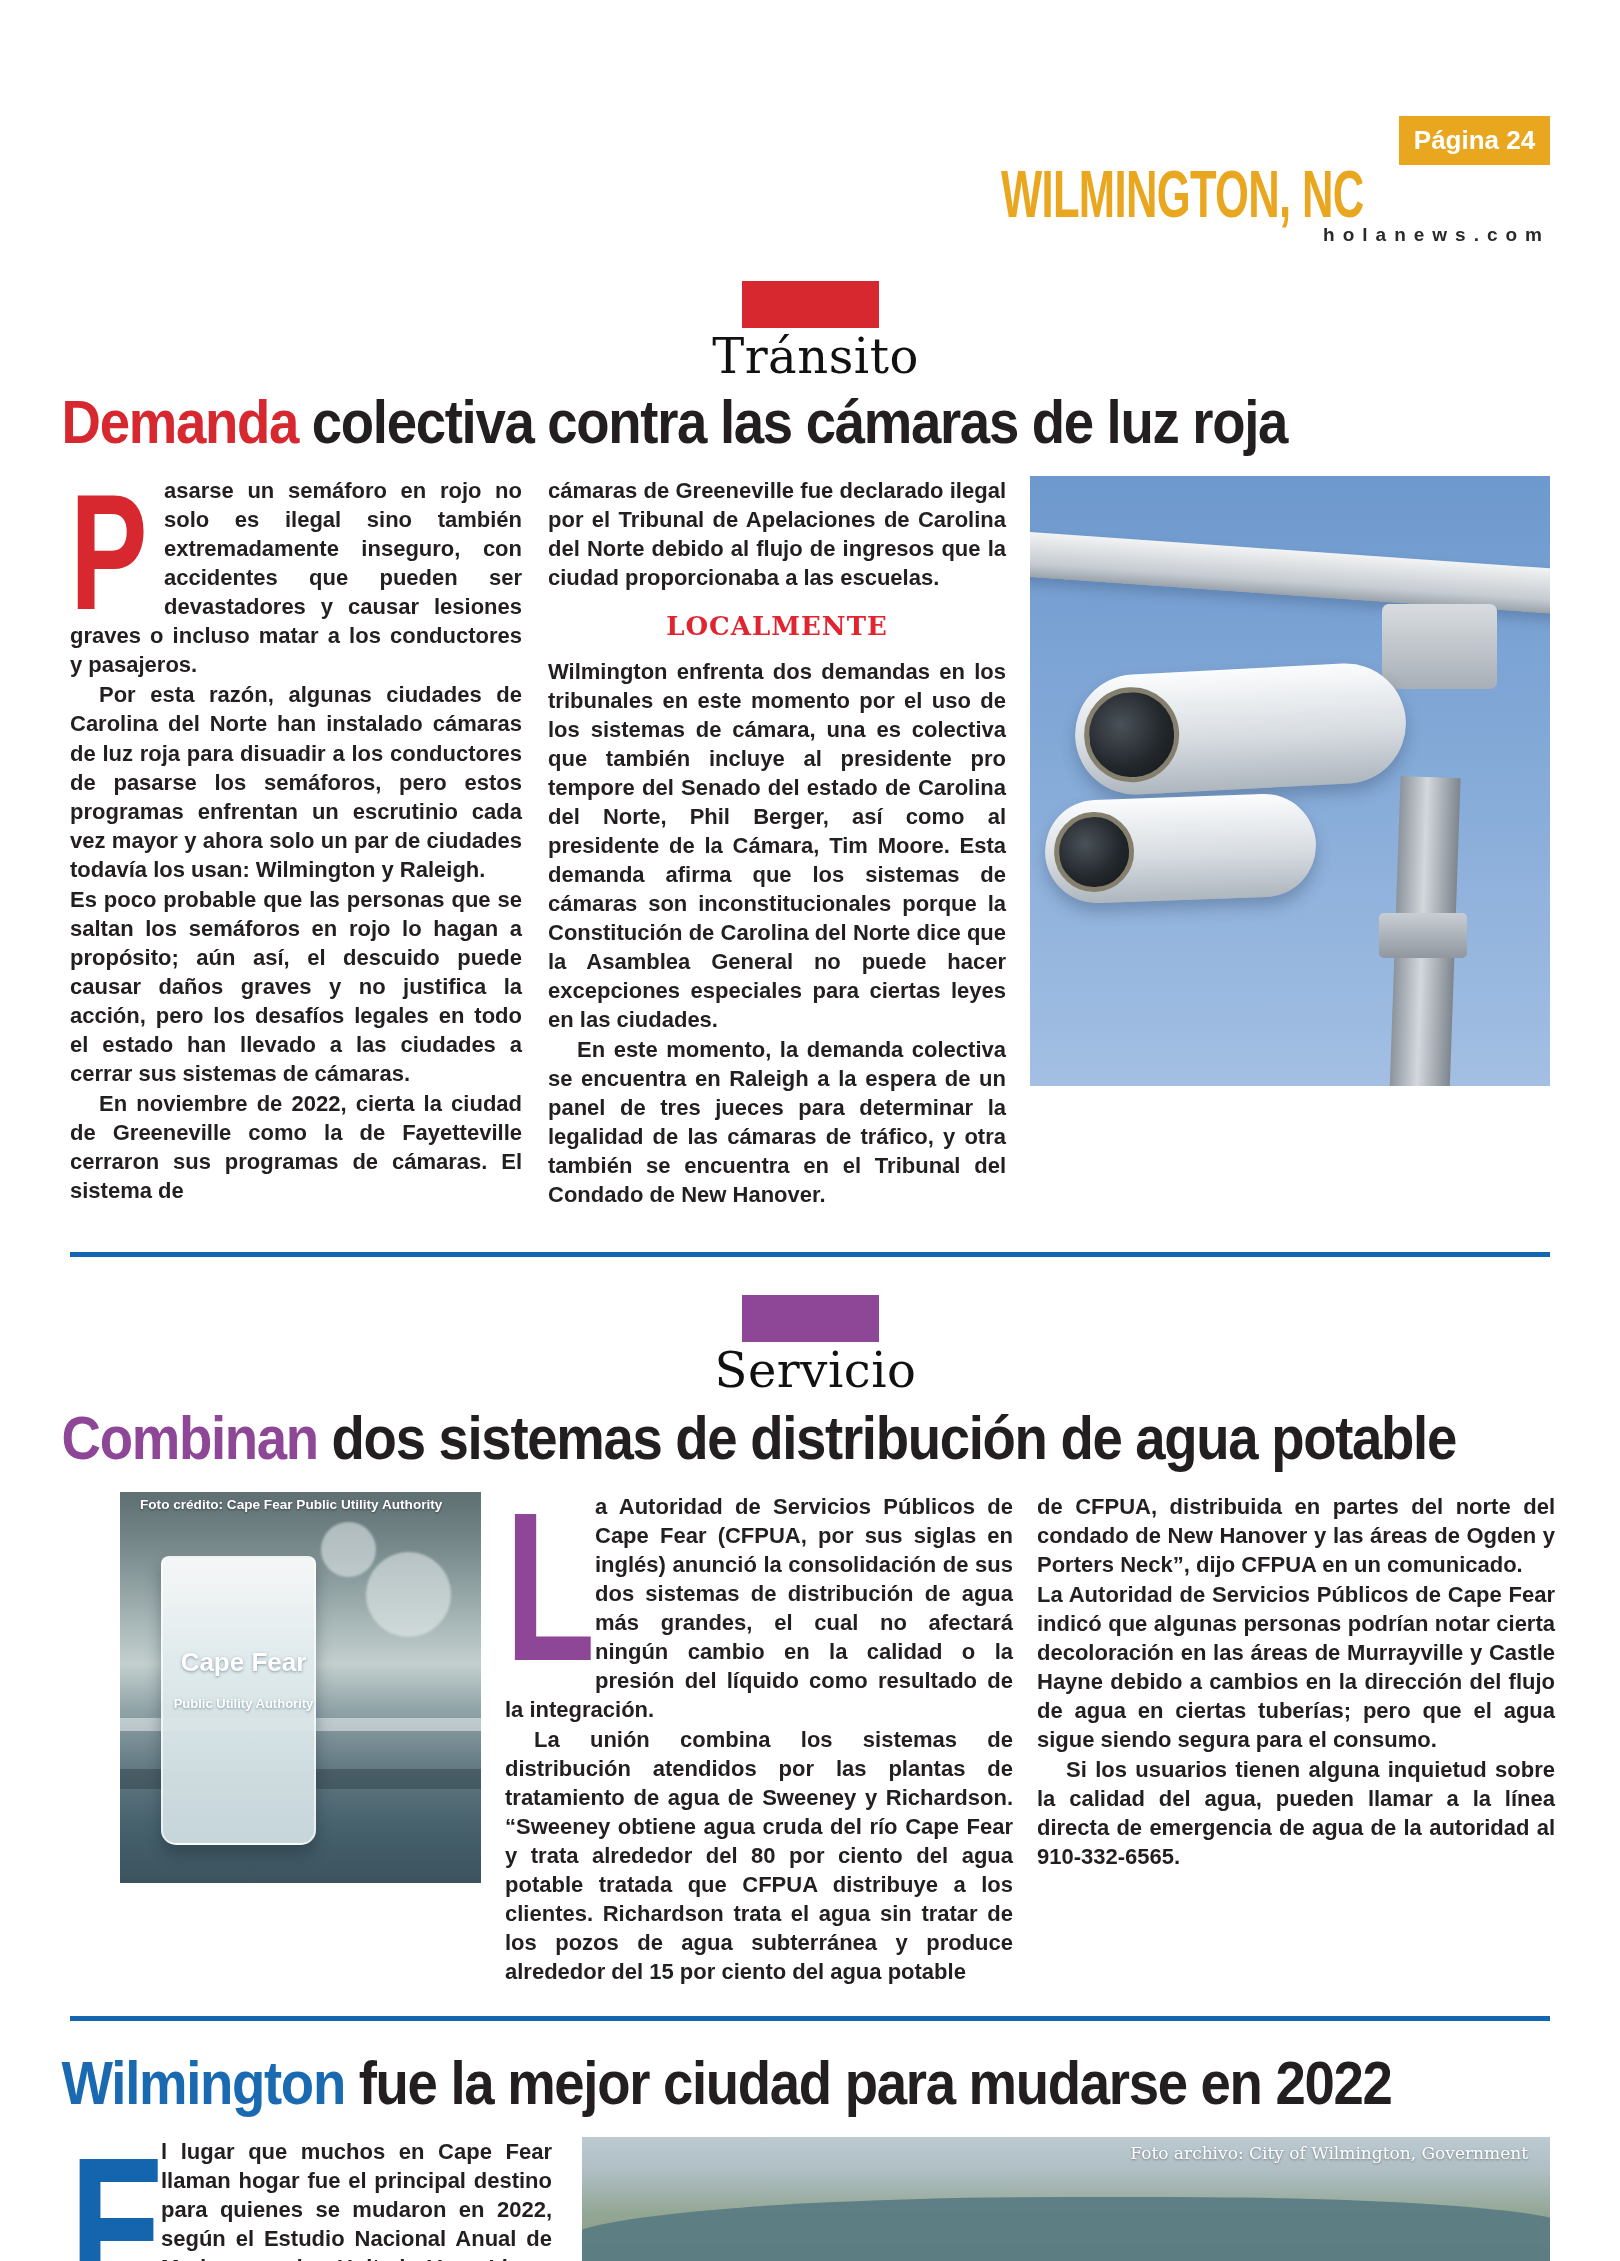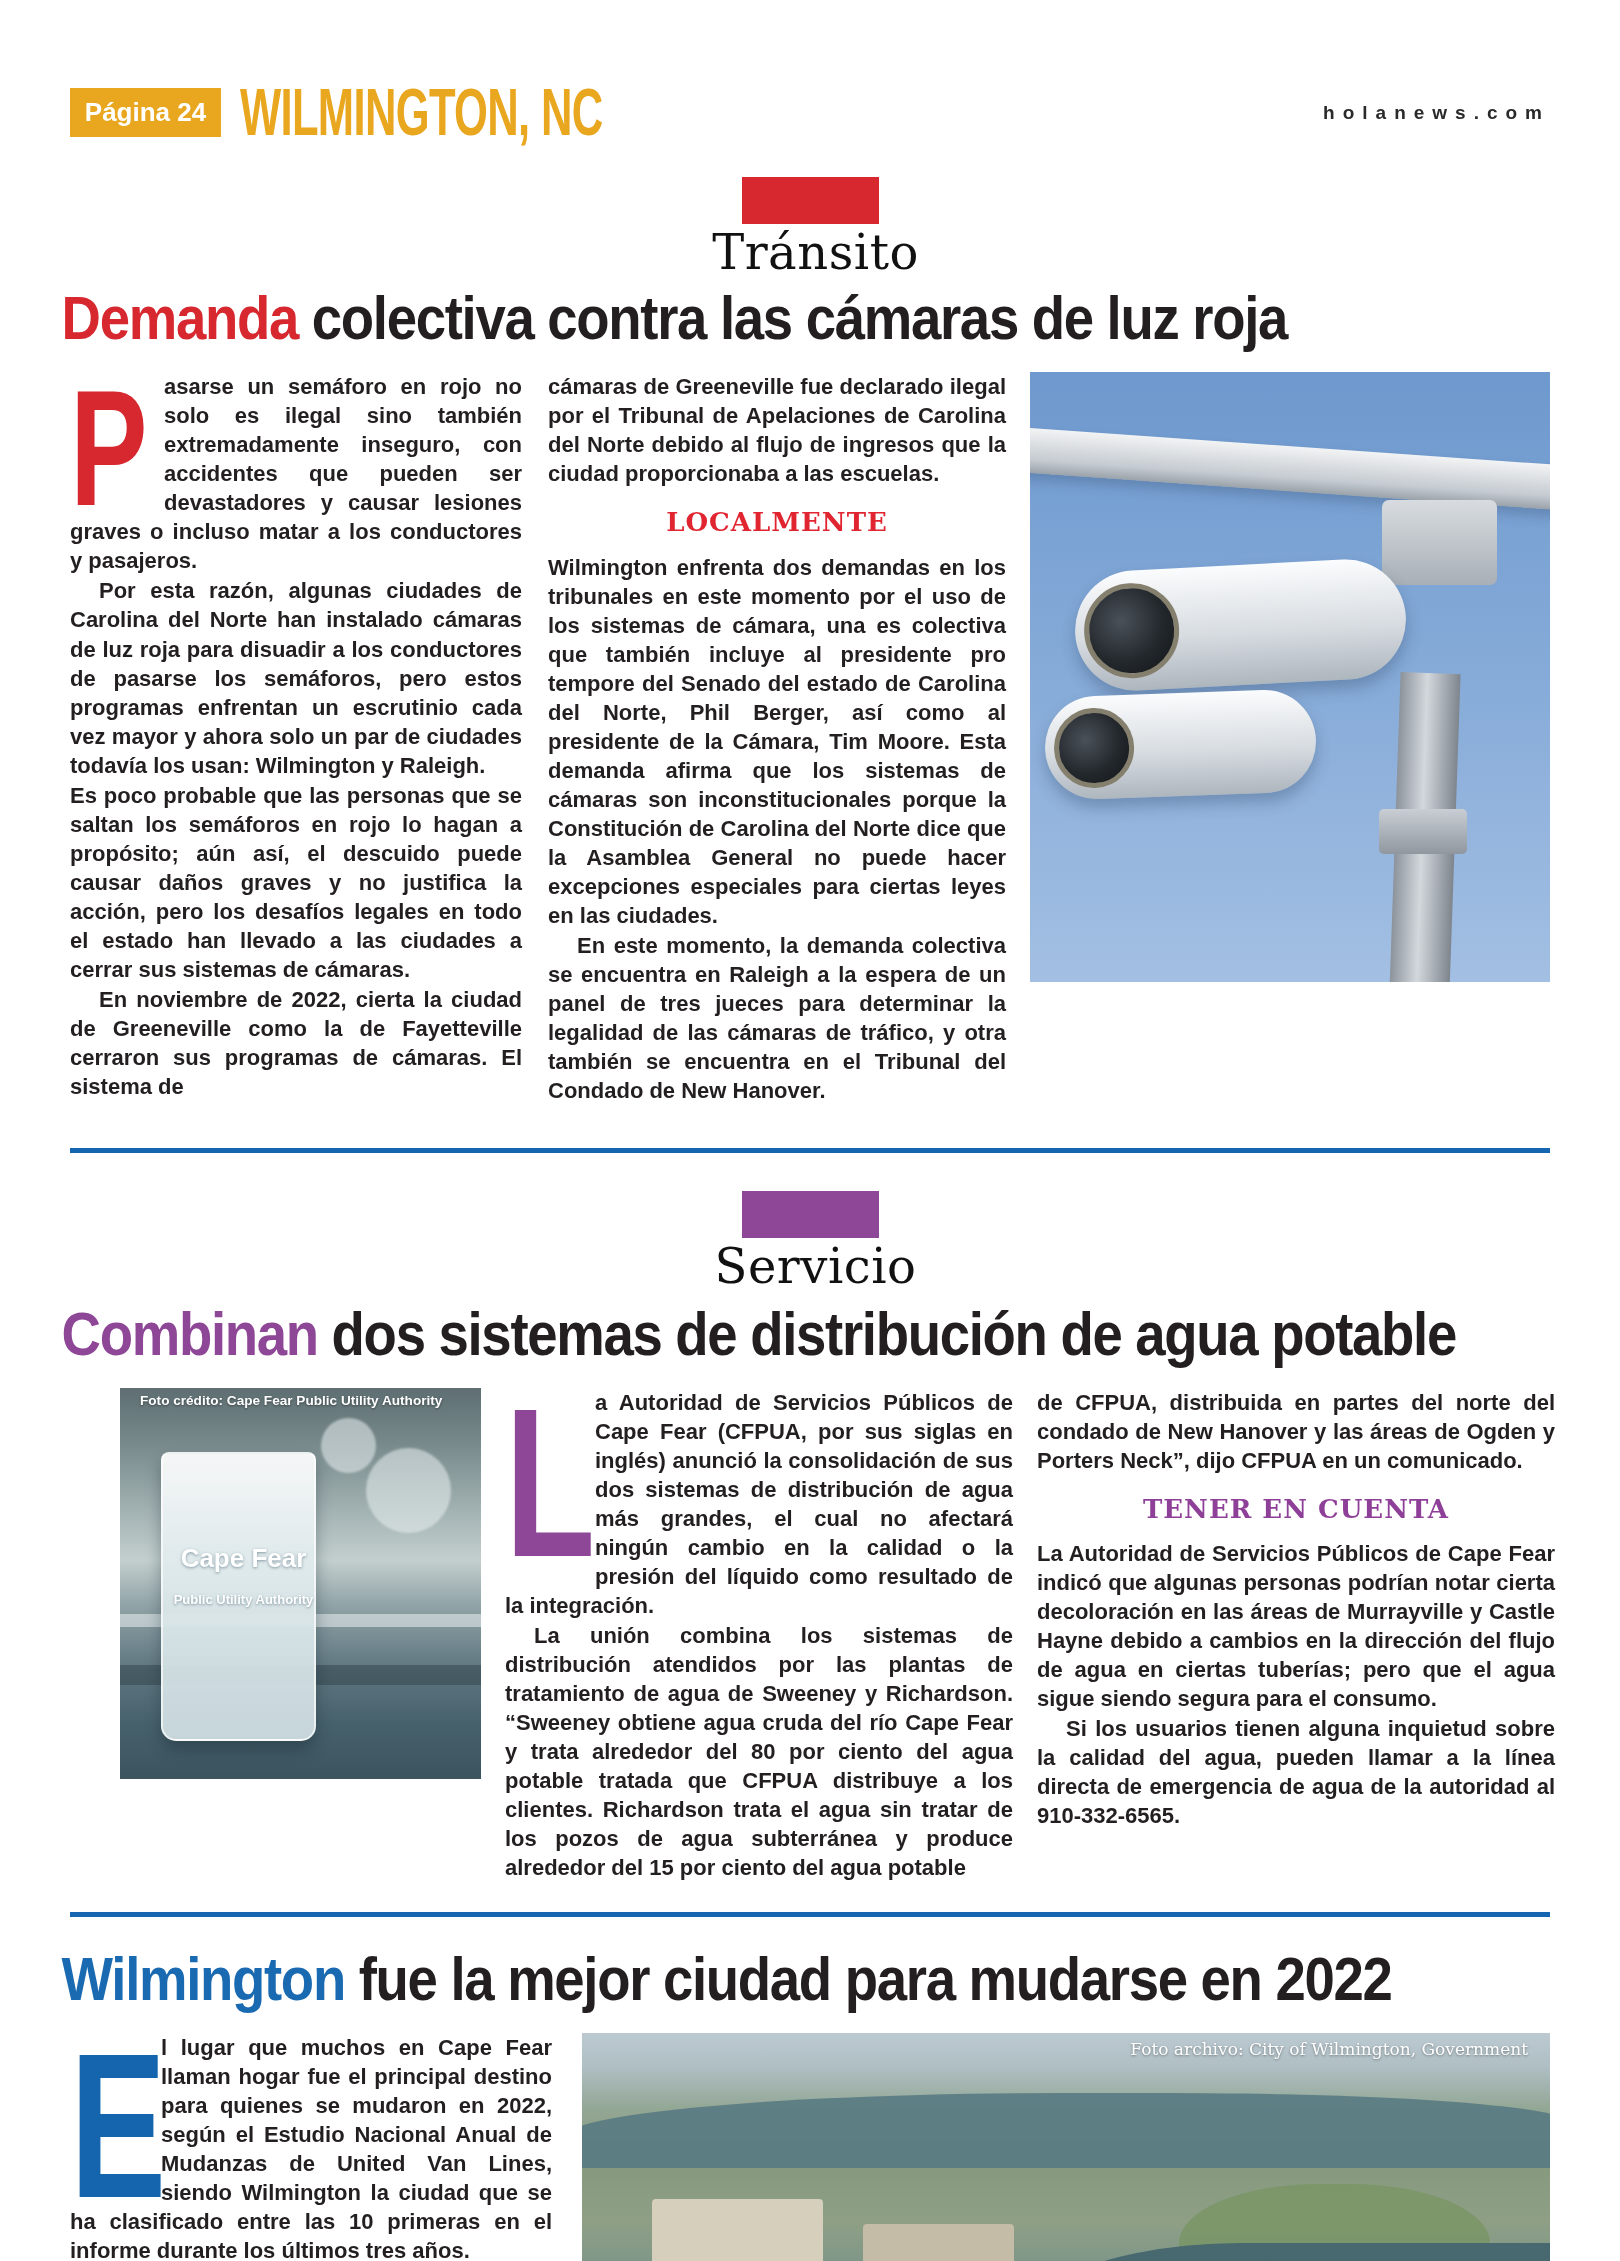--- a/index.html
+++ b/index.html
@@ -2,21 +2,21 @@
 <html lang="es" style="font-size:8px"><head>
 <meta charset="utf-8">
 <style>
   * { box-sizing: border-box; margin: 0; padding: 0; }
   html, body { width: 1620px; height: 2261px; background: #ffffff; overflow: hidden;
     font-family: "Liberation Sans", sans-serif; color: #231F20; }
 
   .mx { padding-left: 70px; padding-right: 70px; }
 
   
-  .header { padding: 83px 70px 0 70px; display: flex; align-items: center; }
+  .header { padding: 116px 70px 0 70px; display: flex; align-items: flex-end; flex-direction: column; }
   .page-badge { background: #E9A61F; color: #fff; font-weight: 700; font-size: 26px;
     width: 151px; height: 49px; display: flex; align-items: center; justify-content: center; }
   .city-title { color: #E9A61F; font-weight: 700; font-size: 66px; line-height: 0.9;
     white-space: nowrap; transform: scaleX(0.66); transform-origin: 0 50%;
     margin-left: 19px; letter-spacing: -1px; }
   .site-url { margin-left: auto; font-size: 19px; font-weight: 700; letter-spacing: 8px; color: #2b2a2a; }
 
   
   .kicker-row { display: flex; align-items: center; flex-direction: column; }
   .kicker-bar { width: 137px; height: 47px; flex: none; }
@@ -191,21 +191,20 @@
       <div class="glass-l2">Public Utility Authority</div>
     </div>
     <div class="credit2">Foto crédito: Cape Fear Public Utility Authority</div>
   </div>
   <div class="col colm">
     <p><span class="dropcap dc-l">L</span><span>a Autoridad de Servicios Públicos de Cape Fear (CFPUA, por sus siglas en inglés) anunció la consolidación de sus dos sistemas de distribución de agua más grandes, el cual no afectará ningún cambio en la calidad o la presión del líquido como resultado de la integración.</span></p>
     <p class="indent">La unión combina los sistemas de distribución atendidos por las plantas de tratamiento de agua de Sweeney y Richardson. “Sweeney obtiene agua cruda del río Cape Fear y trata alrededor del 80 por ciento del agua potable tratada que CFPUA distribuye a los clientes. Richardson trata el agua sin tratar de los pozos de agua subterránea y produce alrededor del 15 por ciento del agua potable</p>
   </div>
   <div class="col colr">
     <p>de CFPUA, distribuida en partes del norte del condado de New Hanover y las áreas de Ogden y Porters Neck”, dijo CFPUA en un comunicado.</p>
-    <div class="subhead purple">TENER EN CUENTA</div>
     <p>La Autoridad de Servicios Públicos de Cape Fear indicó que algunas personas podrían notar cierta decoloración en las áreas de Murrayville y Castle Hayne debido a cambios en la dirección del flujo de agua en ciertas tuberías; pero que el agua sigue siendo segura para el consumo.</p>
     <p class="indent">Si los usuarios tienen alguna inquietud sobre la calidad del agua, pueden llamar a la línea directa de emergencia de agua de la autoridad al 910-332-6565.</p>
   </div>
 </div>
 
 <div class="rule-blue r2"></div>
 
 <h1 class="headline h3m mx"><span class="accent-blue">Wilmington</span><span> fue la mejor ciudad para mudarse en 2022</span></h1>
 
 <div class="article a3 mx">

